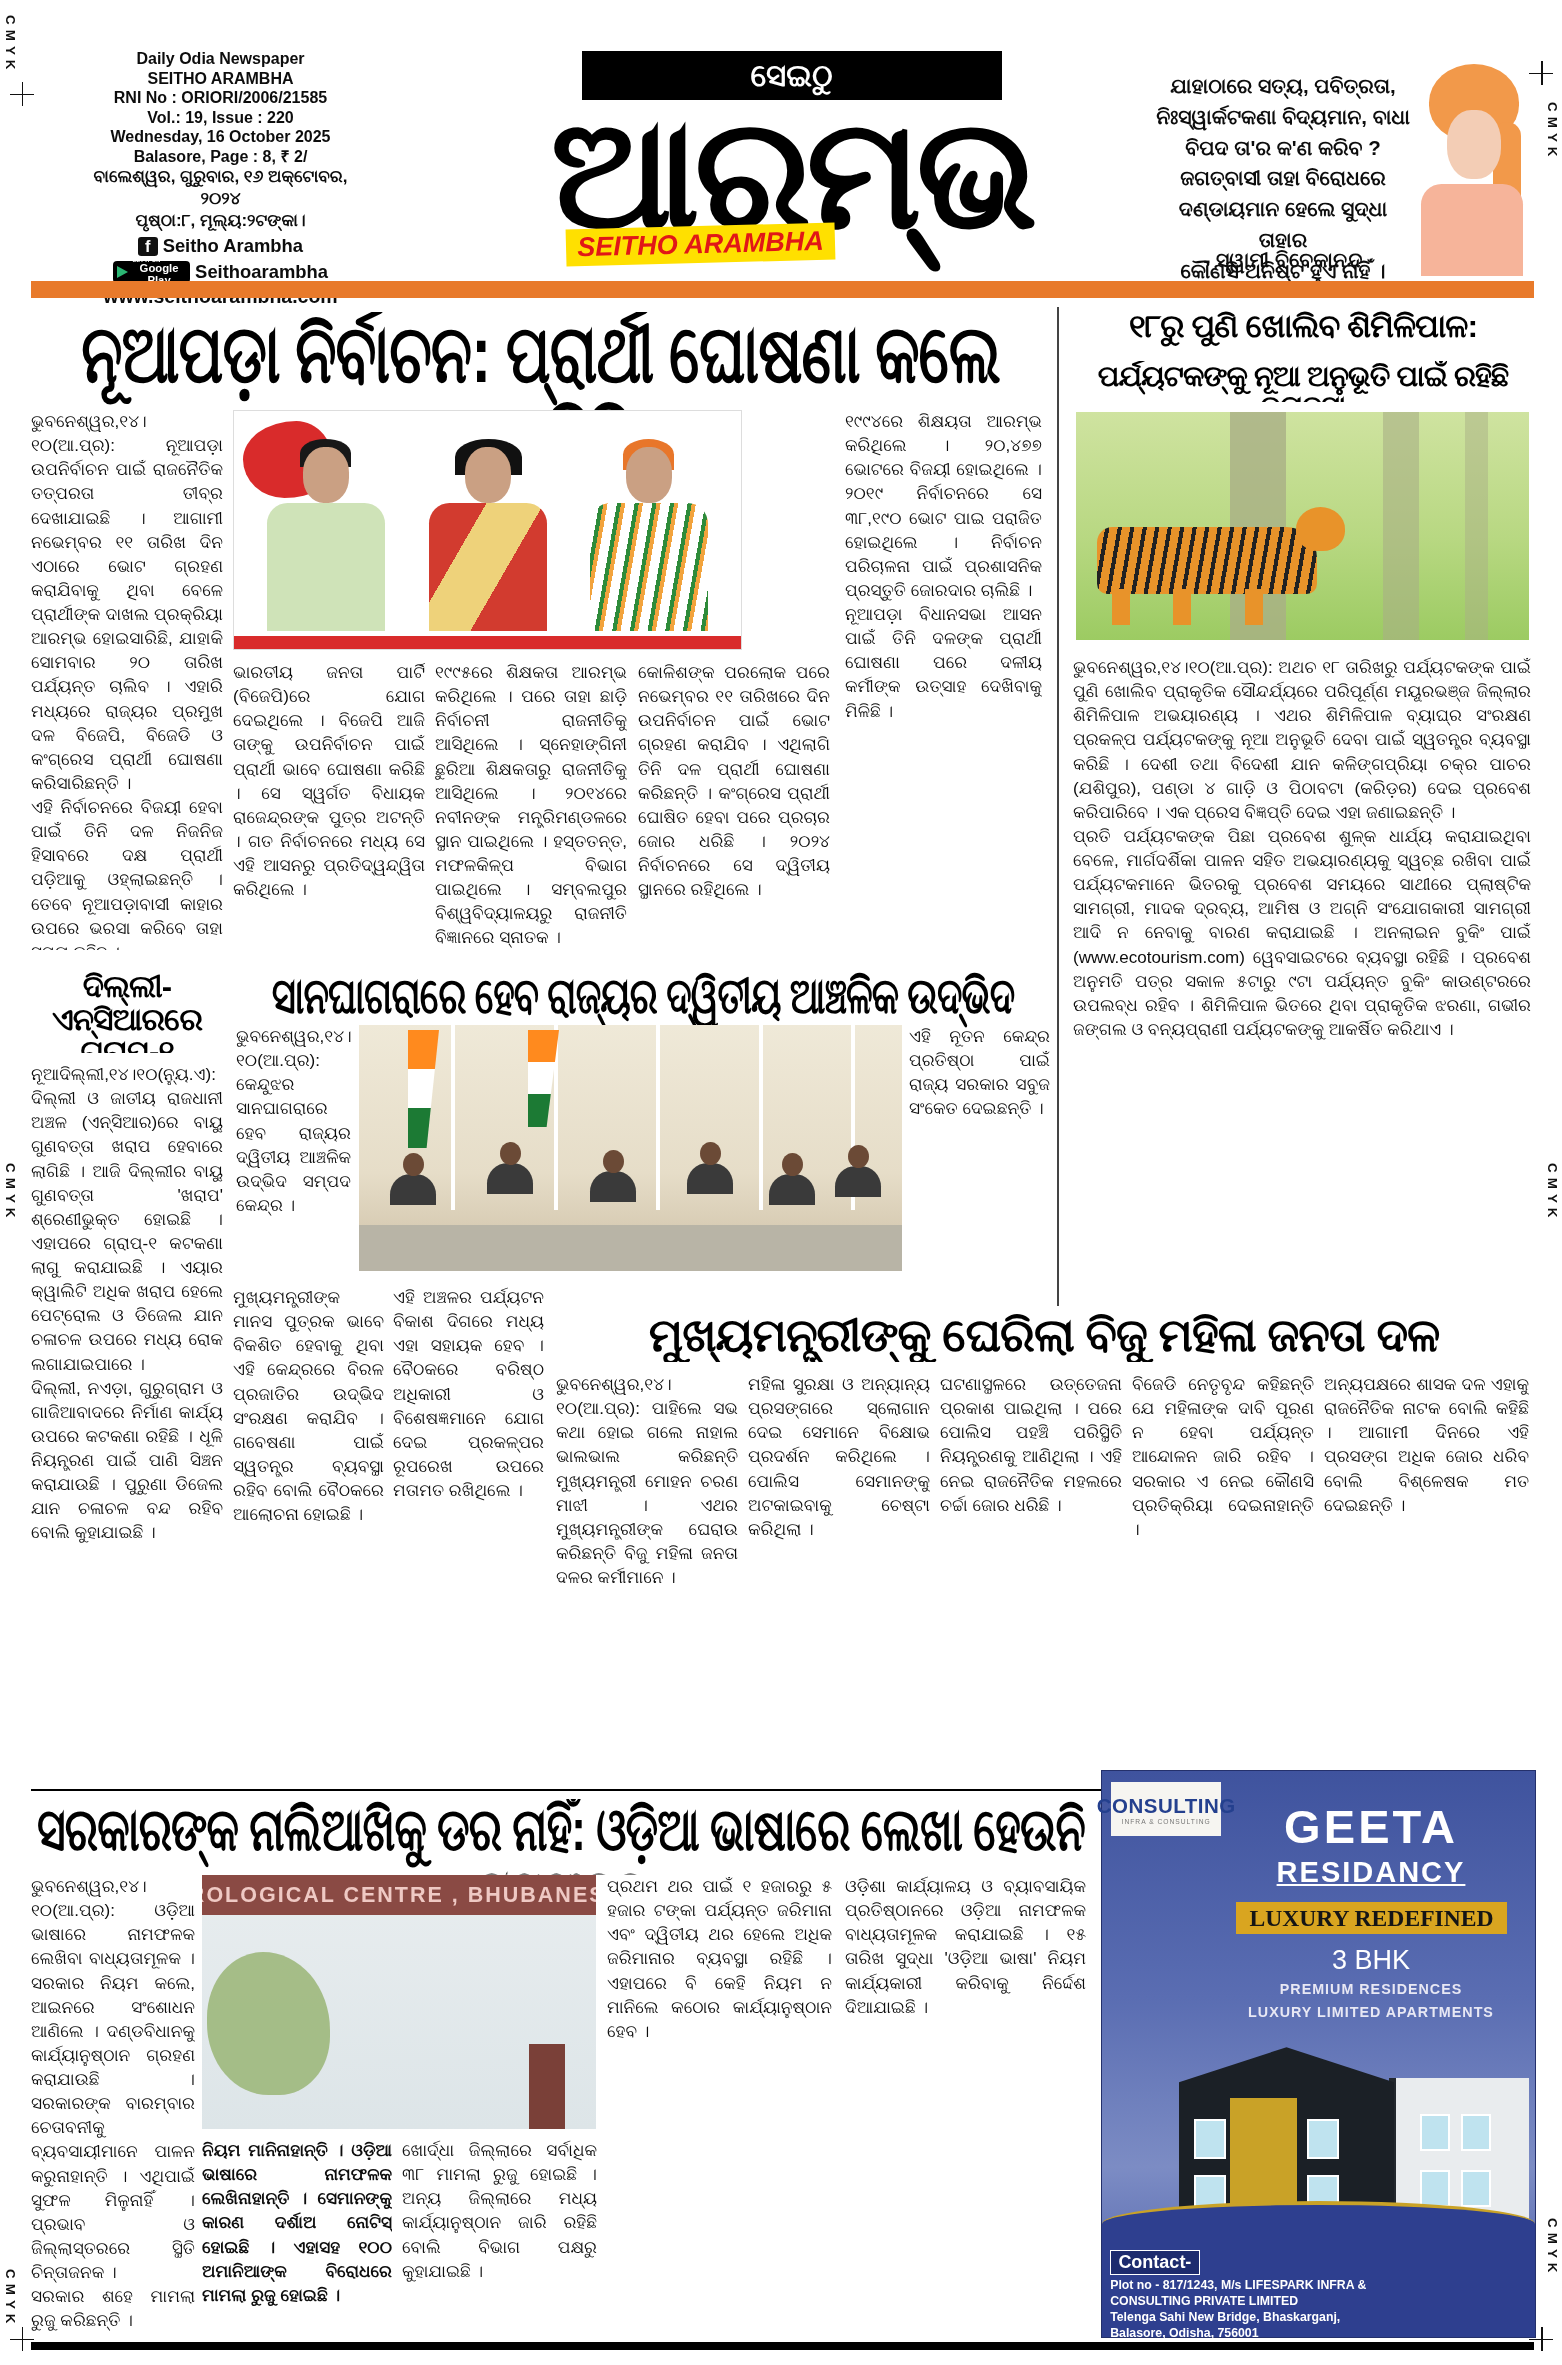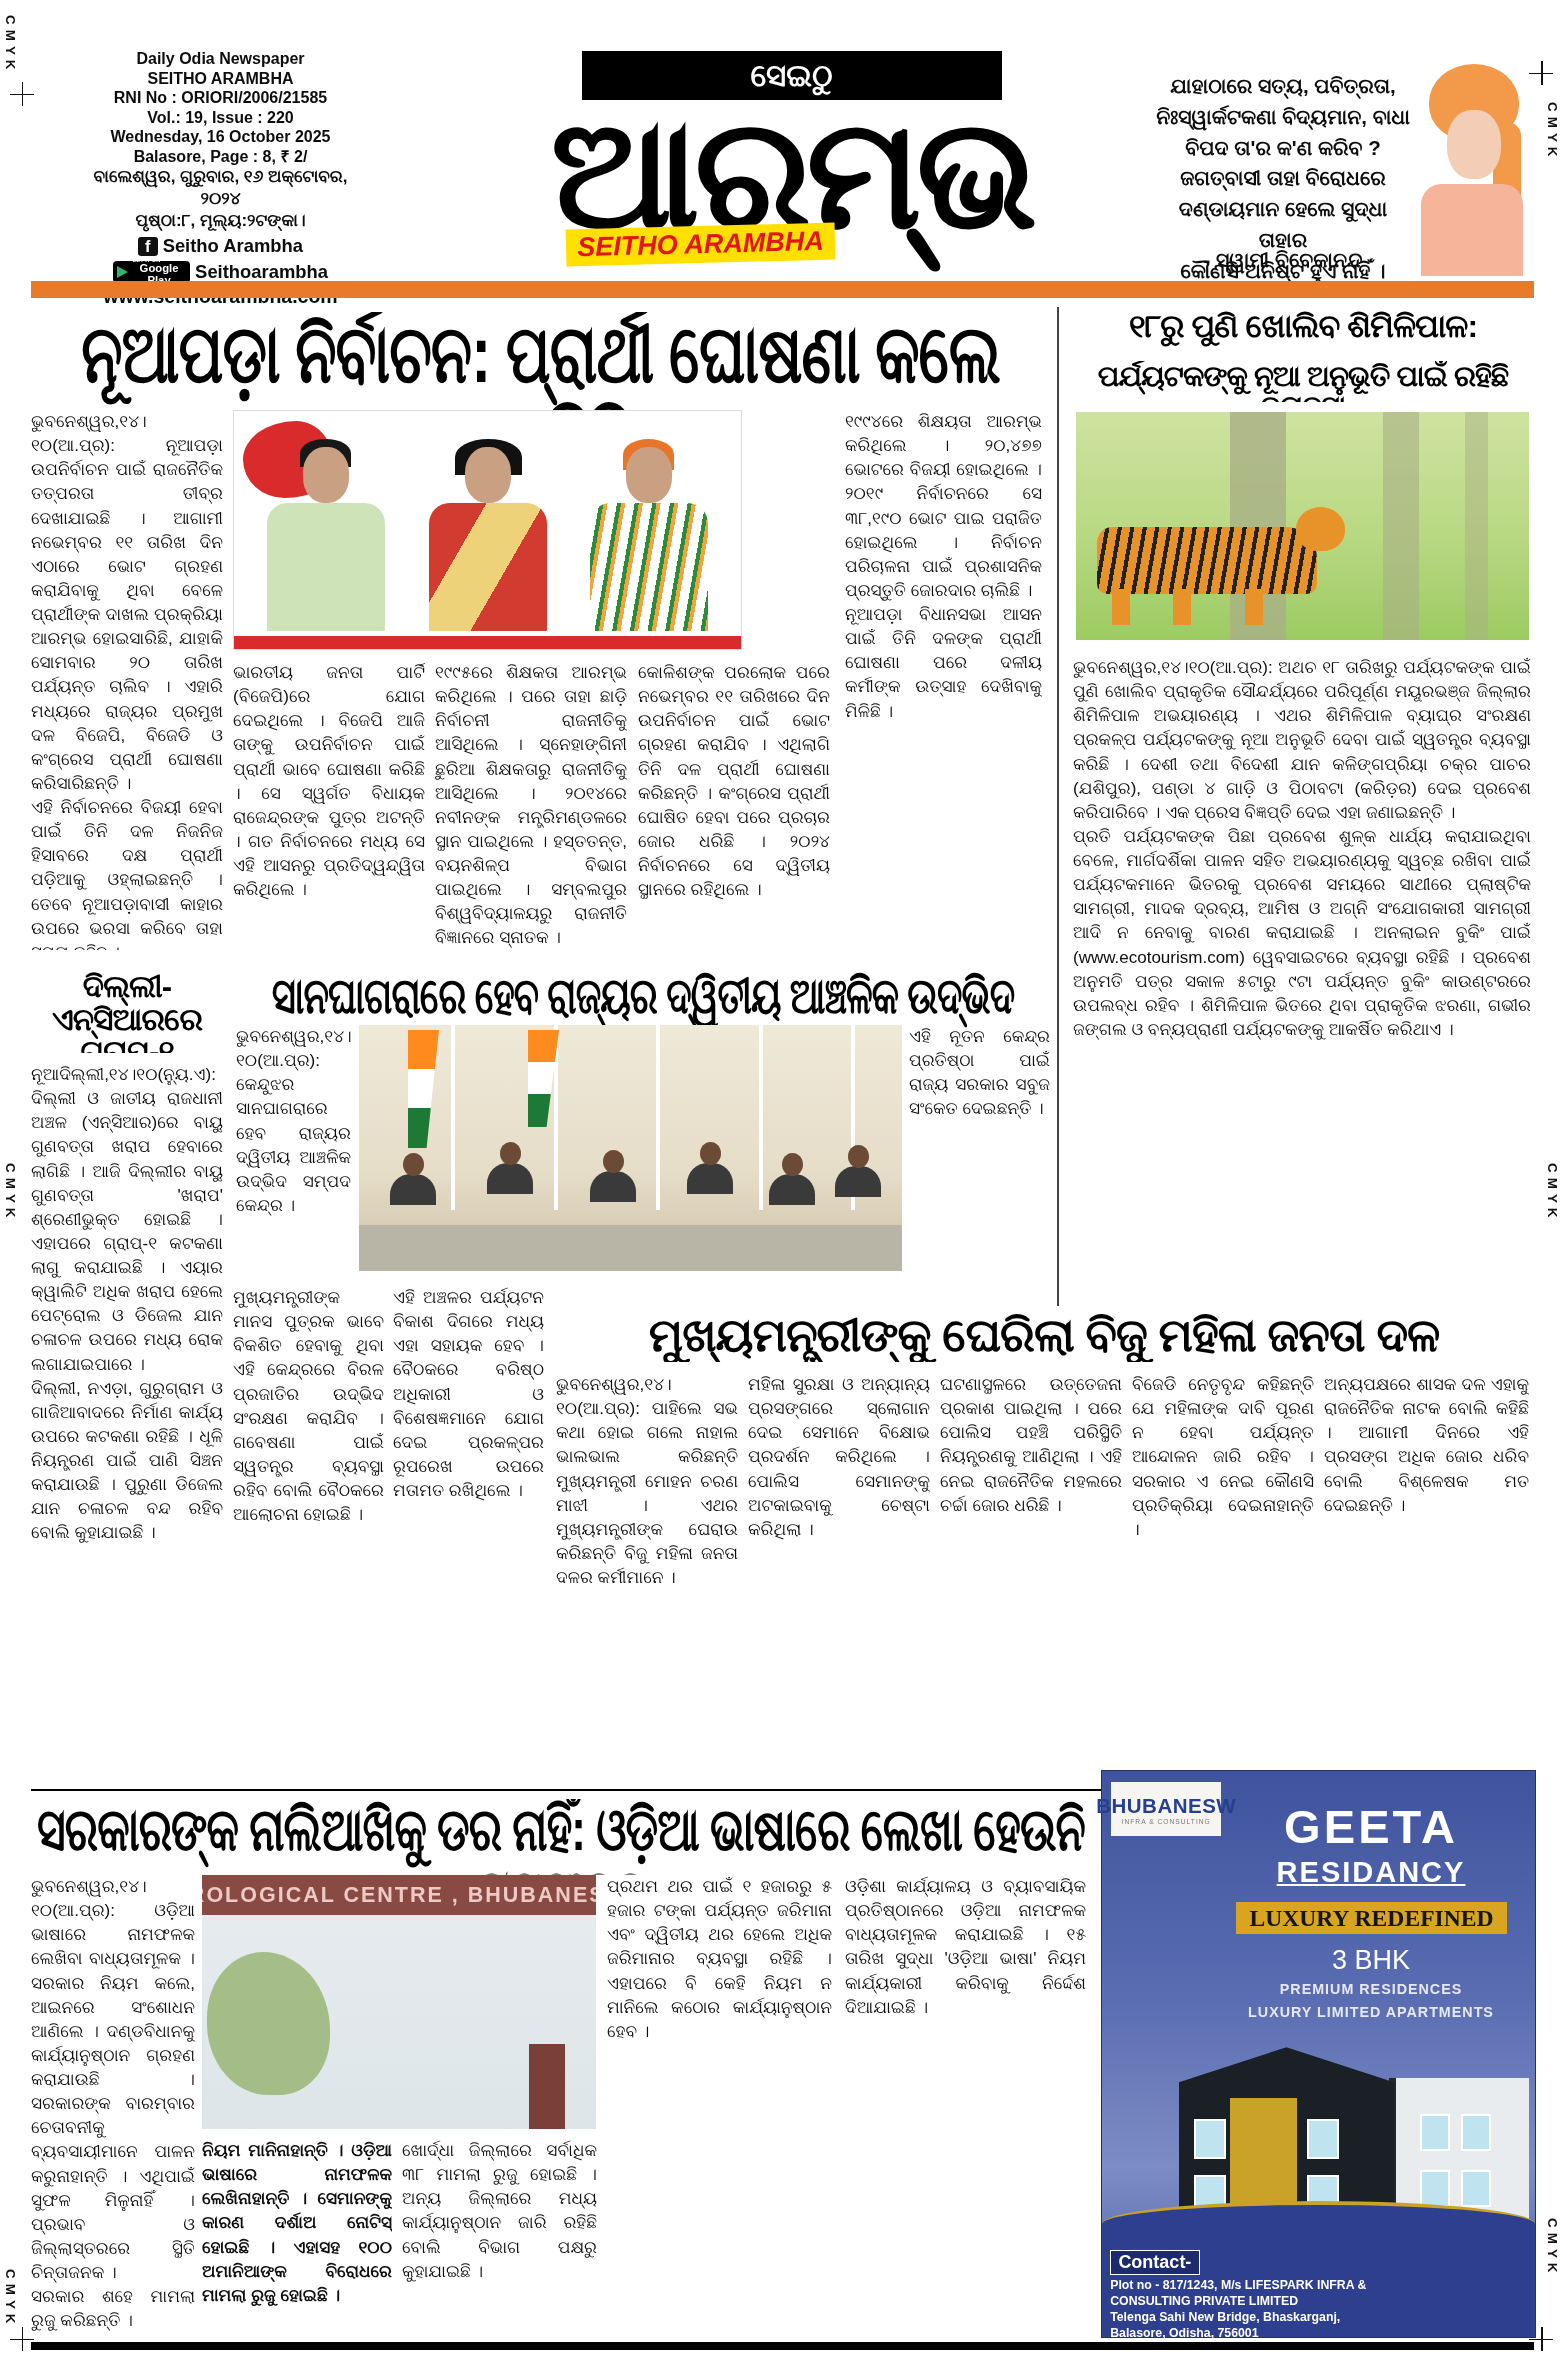--- a/index.html
+++ b/index.html
@@ -173,21 +173,21 @@
     <div class="hair" style="background:#e8762a;height:31px;"></div>
     <div class="head"></div>
     <div class="body" style="background:repeating-linear-gradient(100deg,#ffffff 0 9.2px,#2e8b3a 9.2px 13.3px,#f2a33c 13.3px 17.4px);"></div>
   </div>
   <div class="redline"></div>
 </div>
 
 <div class="col" style="left:31px;top:410px;width:192px;height:540px;">ଭୁବନେଶ୍ୱର,୧୪।୧୦(ଆ.ପ୍ର): ନୂଆପଡ଼ା ଉପନିର୍ବାଚନ ପାଇଁ ରାଜନୈତିକ ତତ୍ପରତା ତୀବ୍ର ଦେଖାଯାଇଛି । ଆଗାମୀ ନଭେମ୍ବର ୧୧ ତାରିଖ ଦିନ ଏଠାରେ ଭୋଟ ଗ୍ରହଣ କରାଯିବାକୁ ଥିବା ବେଳେ ପ୍ରାର୍ଥୀଙ୍କ ଦାଖଲ ପ୍ରକ୍ରିୟା ଆରମ୍ଭ ହୋଇସାରିଛି, ଯାହାକି ସୋମବାର ୨୦ ତାରିଖ ପର୍ଯ୍ୟନ୍ତ ଚାଲିବ । ଏହାରି ମଧ୍ୟରେ ରାଜ୍ୟର ପ୍ରମୁଖ ଦଳ ବିଜେପି, ବିଜେଡି ଓ କଂଗ୍ରେସ ପ୍ରାର୍ଥୀ ଘୋଷଣା କରିସାରିଛନ୍ତି ।
 ଏହି ନିର୍ବାଚନରେ ବିଜୟୀ ହେବା ପାଇଁ ତିନି ଦଳ ନିଜନିଜ ହିସାବରେ ଦକ୍ଷ ପ୍ରାର୍ଥୀ ପଡ଼ିଆକୁ ଓହ୍ଲାଇଛନ୍ତି । ତେବେ ନୂଆପଡ଼ାବାସୀ କାହାର ଉପରେ ଭରସା କରିବେ ତାହା ସମୟ କହିବ ।</div>
 <div class="col" style="left:233px;top:661px;width:192px;height:289px;">ଭାରତୀୟ ଜନତା ପାର୍ଟି (ବିଜେପି)ରେ ଯୋଗ ଦେଇଥିଲେ । ବିଜେପି ଆଜି ତାଙ୍କୁ ଉପନିର୍ବାଚନ ପାଇଁ ପ୍ରାର୍ଥୀ ଭାବେ ଘୋଷଣା କରିଛି । ସେ ସ୍ୱର୍ଗତ ବିଧାୟକ ରାଜେନ୍ଦ୍ରଙ୍କ ପୁତ୍ର ଅଟନ୍ତି । ଗତ ନିର୍ବାଚନରେ ମଧ୍ୟ ସେ ଏହି ଆସନରୁ ପ୍ରତିଦ୍ୱନ୍ଦ୍ୱିତା କରିଥିଲେ ।</div>
-<div class="col" style="left:435px;top:661px;width:192px;height:289px;">୧୯୯୫ରେ ଶିକ୍ଷକତା ଆରମ୍ଭ କରିଥିଲେ । ପରେ ତାହା ଛାଡ଼ି ନିର୍ବାଚନୀ ରାଜନୀତିକୁ ଆସିଥିଲେ । ସ୍ନେହାଙ୍ଗିନୀ ଛୁରିଆ ଶିକ୍ଷକତାରୁ ରାଜନୀତିକୁ ଆସିଥିଲେ । ୨୦୧୪ରେ ନବୀନଙ୍କ ମନ୍ତ୍ରିମଣ୍ଡଳରେ ସ୍ଥାନ ପାଇଥିଲେ । ହସ୍ତତନ୍ତ, ବୟନଶିଳ୍ପ ବିଭାଗ ପାଇଥିଲେ । ସମ୍ବଲପୁର ବିଶ୍ୱବିଦ୍ୟାଳୟରୁ ରାଜନୀତି ବିଜ୍ଞାନରେ ସ୍ନାତକ ।</div>
+<div class="col" style="left:435px;top:661px;width:192px;height:289px;">୧୯୯୫ରେ ଶିକ୍ଷକତା ଆରମ୍ଭ କରିଥିଲେ । ପରେ ତାହା ଛାଡ଼ି ନିର୍ବାଚନୀ ରାଜନୀତିକୁ ଆସିଥିଲେ । ସ୍ନେହାଙ୍ଗିନୀ ଛୁରିଆ ଶିକ୍ଷକତାରୁ ରାଜନୀତିକୁ ଆସିଥିଲେ । ୨୦୧୪ରେ ନବୀନଙ୍କ ମନ୍ତ୍ରିମଣ୍ଡଳରେ ସ୍ଥାନ ପାଇଥିଲେ । ହସ୍ତତନ୍ତ, ମଫଳକିଳ୍ପ ବିଭାଗ ପାଇଥିଲେ । ସମ୍ବଲପୁର ବିଶ୍ୱବିଦ୍ୟାଳୟରୁ ରାଜନୀତି ବିଜ୍ଞାନରେ ସ୍ନାତକ ।</div>
 <div class="col" style="left:638px;top:661px;width:192px;height:289px;">କୋଳିଶଙ୍କ ପରଲୋକ ପରେ ନଭେମ୍ବର ୧୧ ତାରିଖରେ ଦିନ ଉପନିର୍ବାଚନ ପାଇଁ ଭୋଟ ଗ୍ରହଣ କରାଯିବ । ଏଥିଲାଗି ତିନି ଦଳ ପ୍ରାର୍ଥୀ ଘୋଷଣା କରିଛନ୍ତି । କଂଗ୍ରେସ ପ୍ରାର୍ଥୀ ଘୋଷିତ ହେବା ପରେ ପ୍ରଚାର ଜୋର ଧରିଛି । ୨୦୨୪ ନିର୍ବାଚନରେ ସେ ଦ୍ୱିତୀୟ ସ୍ଥାନରେ ରହିଥିଲେ ।</div>
 <div class="col" style="left:845px;top:410px;width:197px;height:540px;">୧୯୯୪ରେ ଶିକ୍ଷୟତା ଆରମ୍ଭ କରିଥିଲେ । ୨୦,୪୭୭ ଭୋଟରେ ବିଜୟୀ ହୋଇଥିଲେ । ୨୦୧୯ ନିର୍ବାଚନରେ ସେ ୩୮,୧୯୦ ଭୋଟ ପାଇ ପରାଜିତ ହୋଇଥିଲେ । ନିର୍ବାଚନ ପରିଚାଳନା ପାଇଁ ପ୍ରଶାସନିକ ପ୍ରସ୍ତୁତି ଜୋରଦାର ଚାଲିଛି ।
 ନୂଆପଡ଼ା ବିଧାନସଭା ଆସନ ପାଇଁ ତିନି ଦଳଙ୍କ ପ୍ରାର୍ଥୀ ଘୋଷଣା ପରେ ଦଳୀୟ କର୍ମୀଙ୍କ ଉତ୍ସାହ ଦେଖିବାକୁ ମିଳିଛି ।</div>
 
 <div class="thinrule" style="left:1057px;top:307px;width:1.5px;height:999px;"></div>
 
 <div class="abs hl center" style="left:1071px;top:310px;width:464px;height:49px;font-size:32px;">୧୮ରୁ ପୁଣି ଖୋଲିବ ଶିମିଳିପାଳ:</div>
 <div class="abs hl center" style="left:1071px;top:361px;width:464px;height:41px;font-size:29px;">ପର୍ଯ୍ୟଟକଙ୍କୁ ନୂଆ ଅନୁଭୂତି ପାଇଁ ରହିଛି ବ୍ୟବସ୍ଥା</div>
 
 <div class="photo tiger-photo" style="left:1076px;top:412px;width:453px;height:228px;">
@@ -251,21 +251,21 @@
   <div class="pole"></div>
 </div>
 
 <div class="col" style="left:202px;top:2139px;width:190px;height:195px;font-weight:bold;">ନିୟମ ମାନିନାହାନ୍ତି । ଓଡ଼ିଆ ଭାଷାରେ ନାମଫଳକ ଲେଖିନାହାନ୍ତି । ସେମାନଙ୍କୁ କାରଣ ଦର୍ଶାଅ ନୋଟିସ୍ ହୋଇଛି । ଏହାସହ ୧୦୦ ଅମାନିଆଙ୍କ ବିରୋଧରେ ମାମଲା ରୁଜୁ ହୋଇଛି ।</div>
 <div class="col" style="left:402px;top:2139px;width:195px;height:195px;">ଖୋର୍ଦ୍ଧା ଜିଲ୍ଲାରେ ସର୍ବାଧିକ ୩୮ ମାମଲା ରୁଜୁ ହୋଇଛି । ଅନ୍ୟ ଜିଲ୍ଲାରେ ମଧ୍ୟ କାର୍ଯ୍ୟାନୁଷ୍ଠାନ ଜାରି ରହିଛି ବୋଲି ବିଭାଗ ପକ୍ଷରୁ କୁହାଯାଇଛି ।</div>
 <div class="col" style="left:607px;top:1875px;width:225px;height:458px;">ପ୍ରଥମ ଥର ପାଇଁ ୧ ହଜାରରୁ ୫ ହଜାର ଟଙ୍କା ପର୍ଯ୍ୟନ୍ତ ଜରିମାନା ଏବଂ ଦ୍ୱିତୀୟ ଥର ହେଲେ ଅଧିକ ଜରିମାନାର ବ୍ୟବସ୍ଥା ରହିଛି । ଏହାପରେ ବି କେହି ନିୟମ ନ ମାନିଲେ କଠୋର କାର୍ଯ୍ୟାନୁଷ୍ଠାନ ହେବ ।</div>
 <div class="col" style="left:845px;top:1875px;width:241px;height:458px;">ଓଡ଼ିଶା କାର୍ଯ୍ୟାଳୟ ଓ ବ୍ୟାବସାୟିକ ପ୍ରତିଷ୍ଠାନରେ ଓଡ଼ିଆ ନାମଫଳକ ବାଧ୍ୟତାମୂଳକ କରାଯାଇଛି । ୧୫ ତାରିଖ ସୁଦ୍ଧା 'ଓଡ଼ିଆ ଭାଷା' ନିୟମ କାର୍ଯ୍ୟକାରୀ କରିବାକୁ ନିର୍ଦ୍ଦେଶ ଦିଆଯାଇଛି ।</div>
 
 <div class="ad" style="left:1101px;top:1770px;width:433px;height:566px;">
   <div class="ad-logo">
-    <div class="t1">BHUBANESW</div>
+    <div class="t1">CONSULTING</div>
     <div class="t2">INFRA &amp; CONSULTING</div>
   </div>
   <div class="ad-title1">GEETA</div>
   <div class="ad-title2">RESIDANCY</div>
   <div class="ad-gold">LUXURY REDEFINED</div>
   <div class="ad-bhk">3 BHK</div>
   <div class="ad-sub1">PREMIUM RESIDENCES</div>
   <div class="ad-sub2">LUXURY LIMITED APARTMENTS</div>
   <div class="ad-bldg">
     <div class="ab-side"></div>

